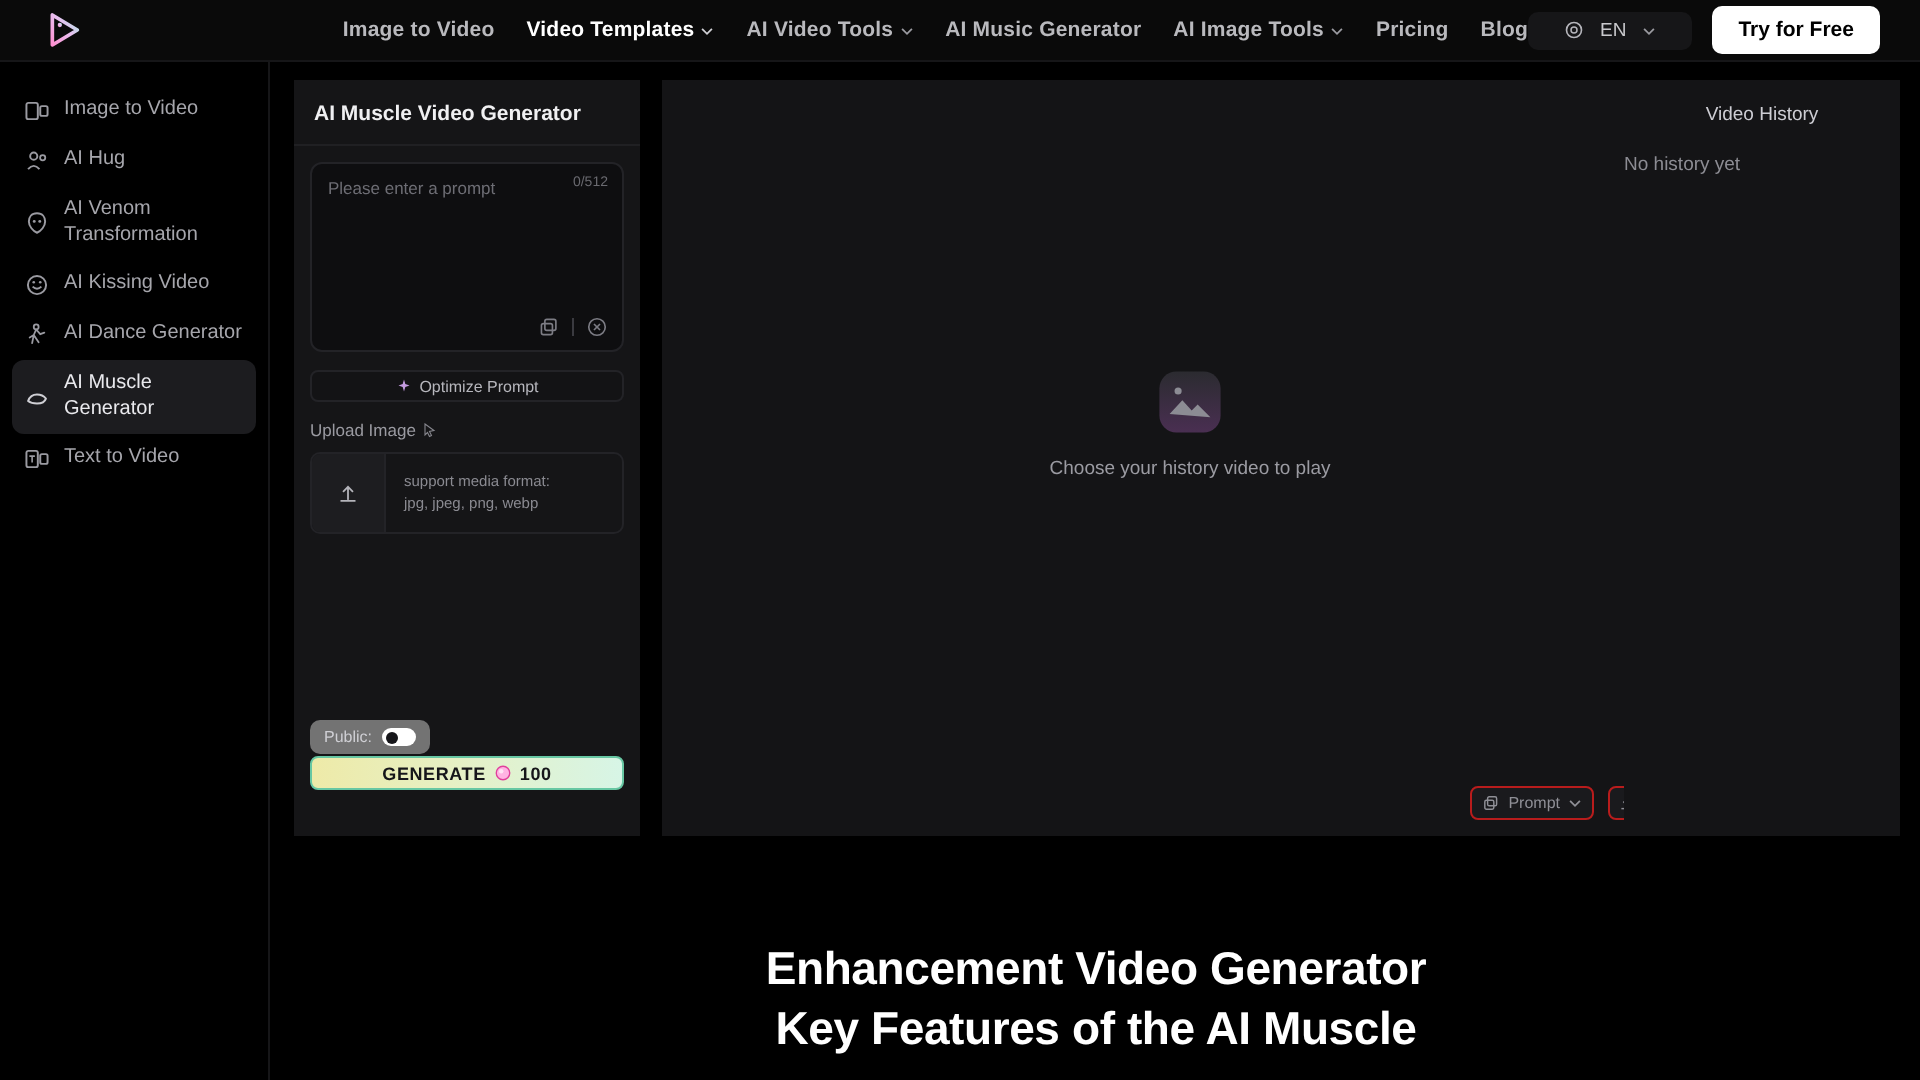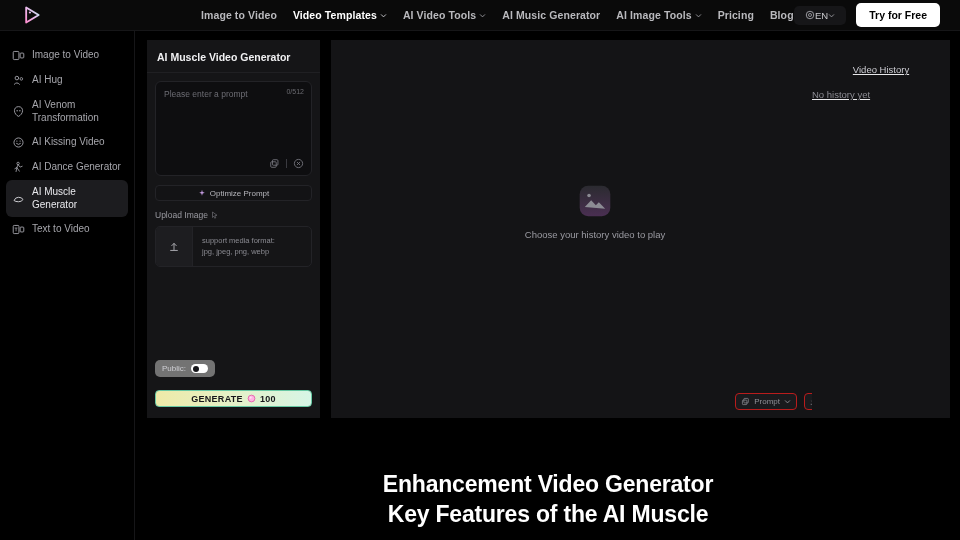--- a/index.html
+++ b/index.html
@@ -25,22 +25,22 @@
   .nav-item {
     font-size:10.5px; color:#b9b9bd; font-weight:700;
     display:flex; align-items:center; gap:3px; white-space:nowrap;
     letter-spacing:.1px; cursor:pointer;
   }
   .nav-item.active { color:#fff; }
   .chev { width:7px; height:7px; display:inline-block; }
   .chev svg { display:block; }
   .header-right { margin-left:auto; display:flex; align-items:center; gap:10px; padding-right:20px; }
   .lang {
-    display:flex; align-items:center; gap:0;
-    background:#161618; border-radius:5px; padding:4px 11px;
+    display:flex; align-items:center; gap:8px;
+    background:#161618; border-radius:5px; padding:4px 18px;
     font-size:9.5px; color:#c9c9cd; cursor:pointer;
   }
   .globe { width:10px; height:10px; display:block; }
   .try-btn {
     background:#fff; color:#000; font-size:10.5px; font-weight:600;
     border-radius:5px; padding:6px 13px; cursor:pointer; white-space:nowrap;
   }
 
   
   .rail {
@@ -114,21 +114,21 @@
   .toggle .knob {
     position:absolute; top:1px; right:1px; width:7px; height:7px; border-radius:50%; background:#fff;
     box-shadow:inset 0 0 0 7px #fff;
   }
   .toggle::before {
     content:""; position:absolute; left:1.5px; top:1.5px; width:6px; height:6px;
     border-radius:50%; background:#16161a;
   }
 
   .generate-btn {
-    position:absolute; left:8px; right:8px; bottom:8px; height:17px;
+    position:absolute; left:8px; right:8px; bottom:20px; height:17px;
     border-radius:4px; border:1px solid #67c7a3;
     background:linear-gradient(90deg,#eeeaa8 0%,#e6f0c4 45%,#d7f5e6 100%);
     display:flex; align-items:center; justify-content:center; gap:4px;
     font-size:9px; font-weight:800; color:#16161a; letter-spacing:.3px; cursor:pointer;
   }
   .coin { width:9px; height:9px; display:block; }
 
   
   .player { left:331px; top:40px; width:528px; height:378px; background:#141416; }
   .player-stage {
@@ -143,21 +143,21 @@
   }
   .pb-btn {
     height:17px; border:1px solid #b91c1c; border-radius:4px; background:#1a1a1d;
     display:flex; align-items:center; gap:4px; padding:0 5px;
     font-size:8px; color:#8f8f96; cursor:pointer;
   }
   .pb-btn svg { display:block; }
   .pb-sq { width:19px; justify-content:center; padding:0; }
 
   
-  .history { left:812px; top:40px; width:138px; height:378px; background:#141416; padding-top:24px;text-decoration:underline; }
+  .history { left:812px; top:40px; width:138px; height:378px; background:#141416; padding-top:12px; }
   .hist-title { font-size:9.5px; color:#cdcdd3; text-align:center; }
   .hist-empty { font-size:9.5px; color:#8c8c93; margin-top:14px; }
 
   
   .hero {
     position:absolute; left:136px; right:0; top:470px;
     text-align:center; color:#fff; font-size:23px; font-weight:800;
     line-height:1.3; letter-spacing:-.2px;
   }
 </style>

